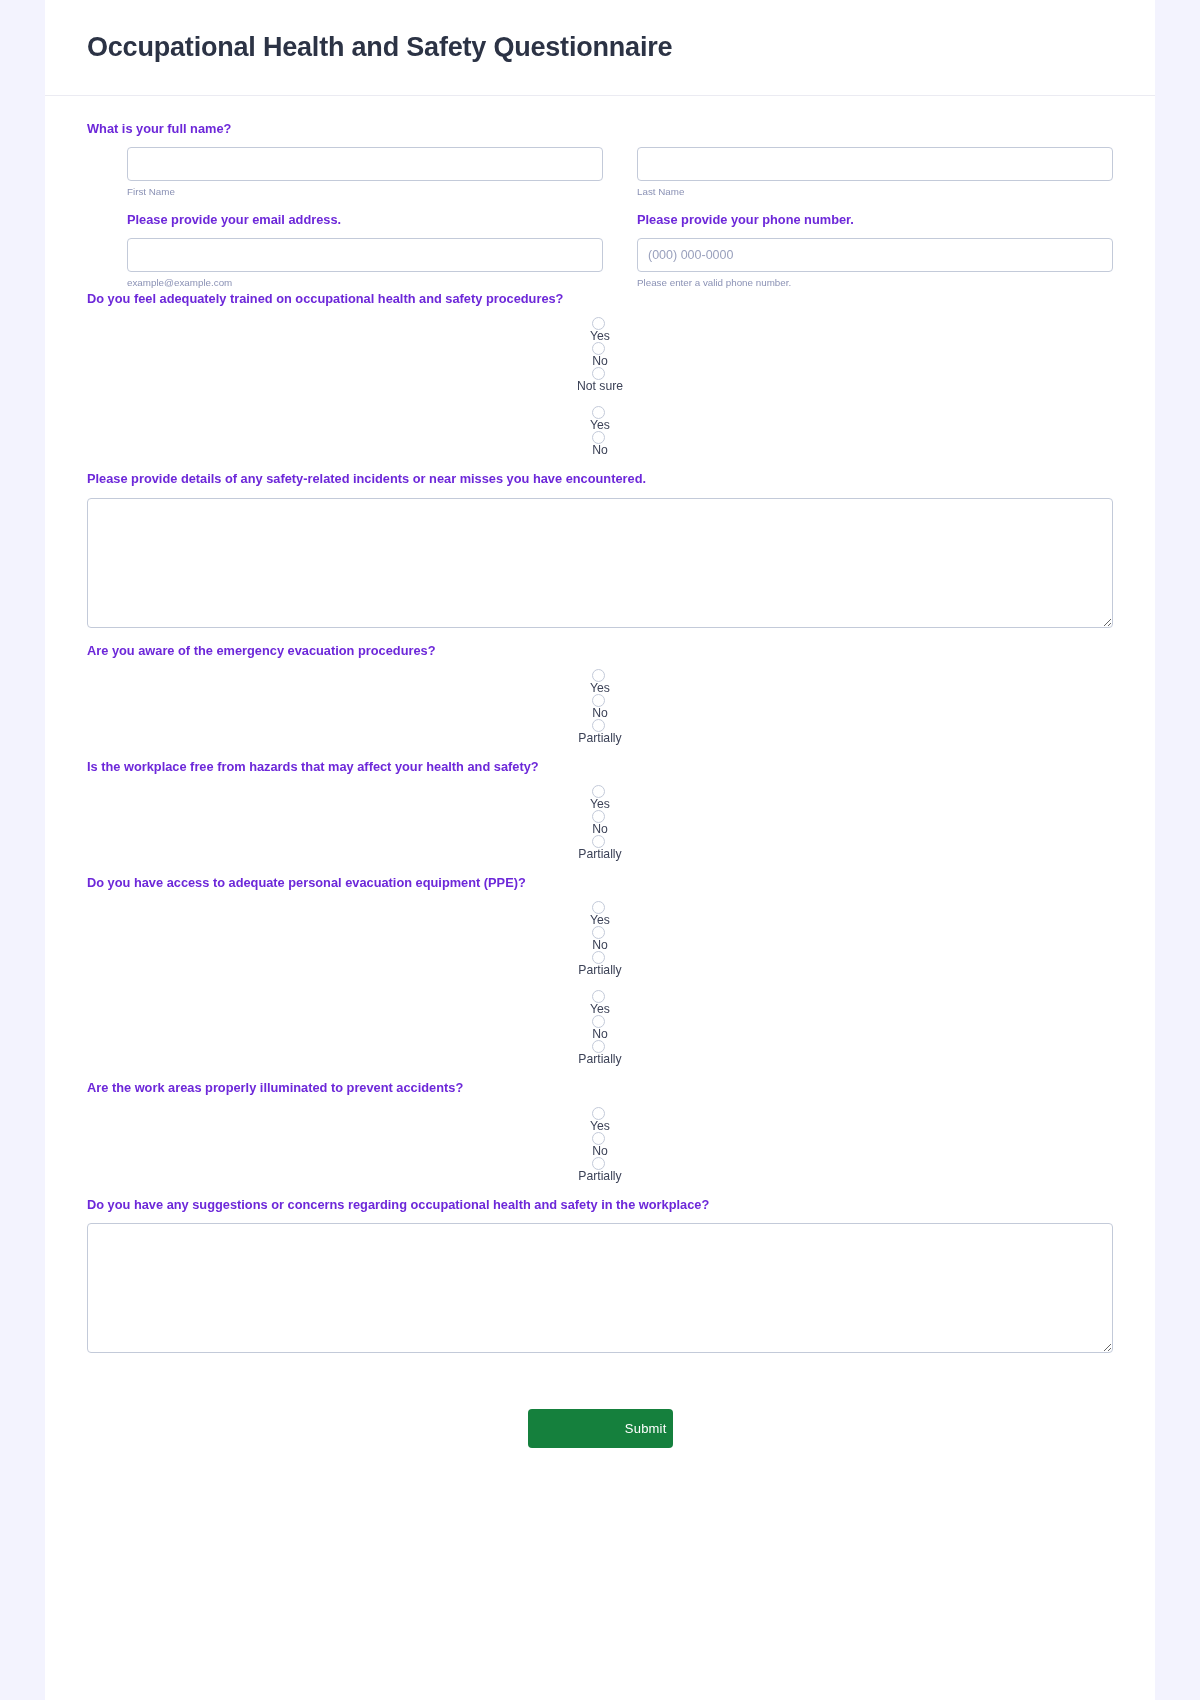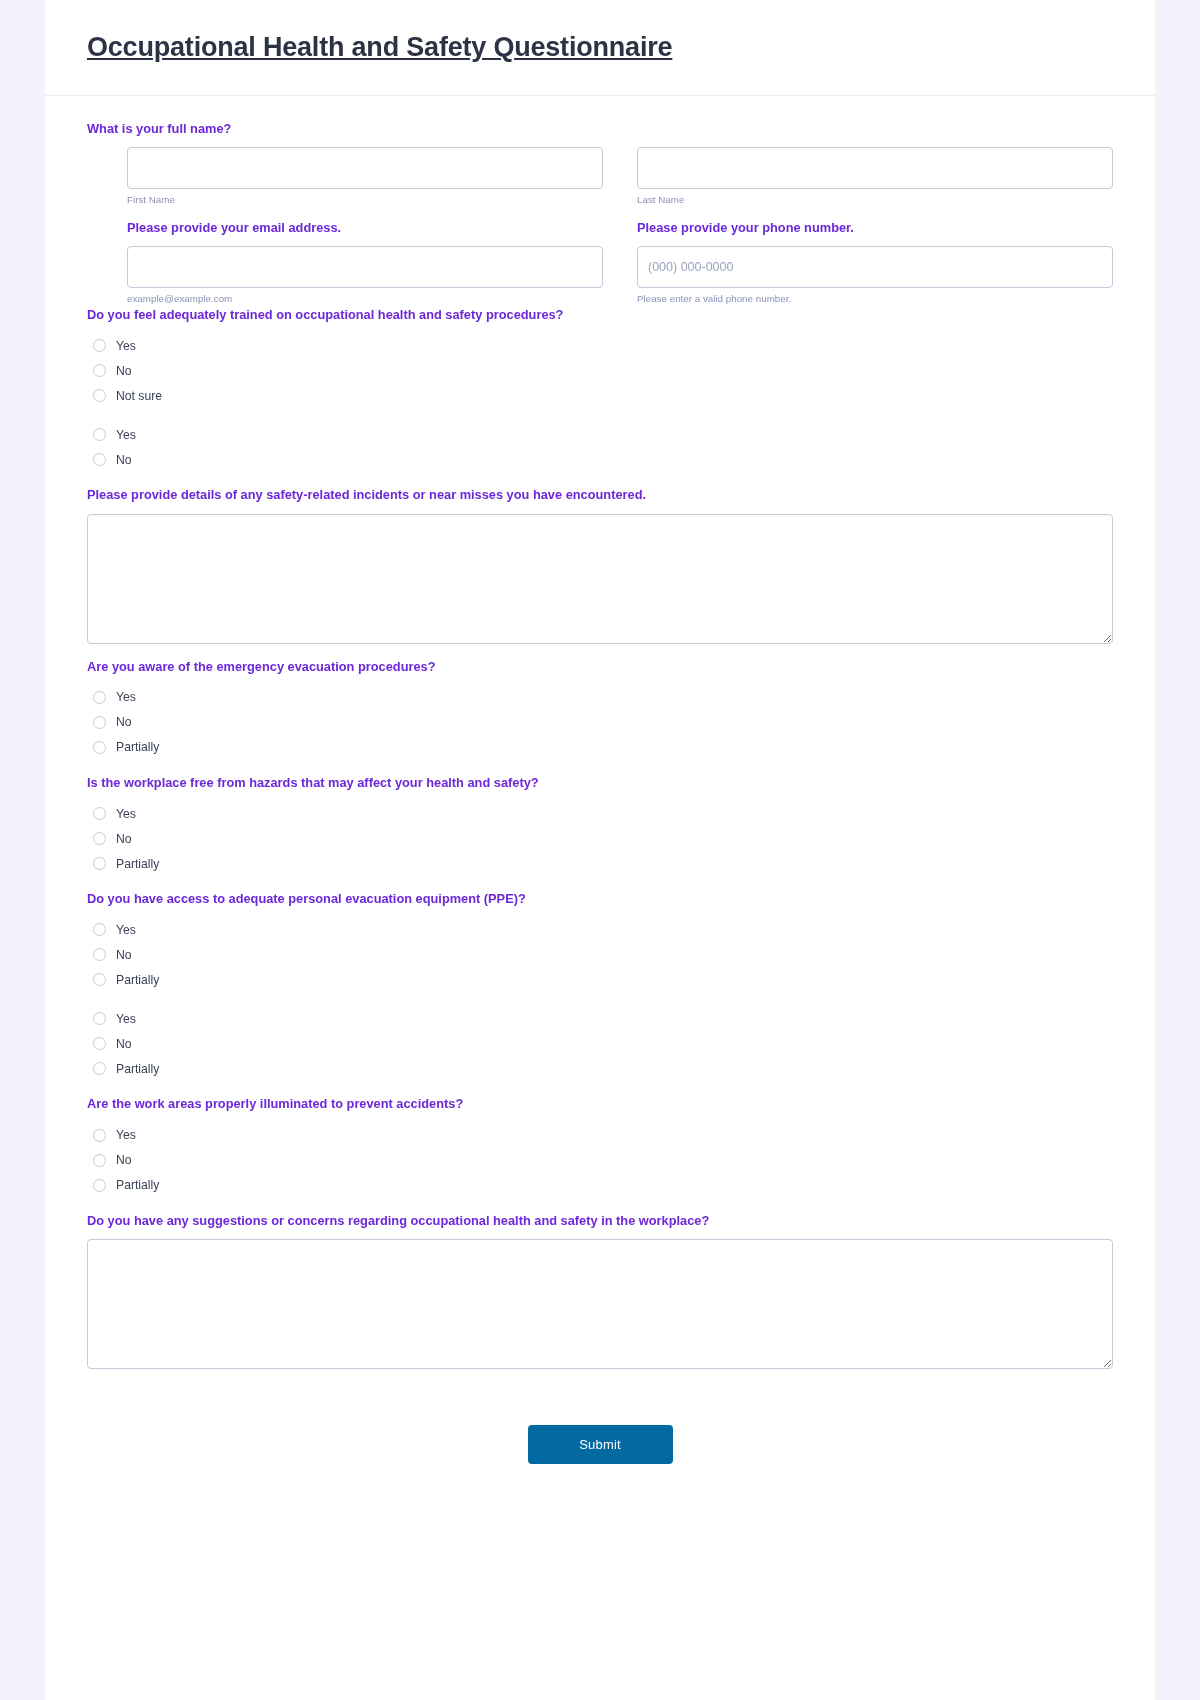--- a/index.html
+++ b/index.html
@@ -22,21 +22,20 @@
     padding: 32px 42px 22px 42px;
     border-bottom: 1px solid #ebebf2;
   }
   .form-title {
     font-size: 27px;
     font-weight: bold;
     color: #2c3345;
     letter-spacing: -0.2px;
     margin: 0 0 10px 0;
     line-height: 1.15;
-    text-decoration: underline;
   }
   .form-subtitle {
     font-size: 12.5px;
     color: #6f76a7;
     margin: 0;
     line-height: 1.3;
   }
   .form-body {
     padding: 24px 42px 0 42px;
   }
@@ -50,21 +49,21 @@
   .q-label {
     font-size: 12.8px;
     font-weight: bold;
     color: #6d28d9;
     line-height: 1.35;
     margin-bottom: 10px;
     display: block;
   }
   .txt-input {
     width: 100%;
-    height: 42px;
+    height: 34px;
     border: 1px solid #c3cad9;
     border-radius: 4px;
     background: #ffffff;
     font-size: 12.5px;
     font-family: "Liberation Sans", sans-serif;
     color: #2c3345;
     padding: 0 10px;
     outline: none;
     display: block;
   }
@@ -74,20 +73,21 @@
     color: #8b92b5;
     margin-top: 5px;
     line-height: 1.3;
     display: block;
   }
   .radio-group { margin-top: 2px; }
   .radio-row {
     display: flex;
     align-items: center;
     height: 25px;
+    flex-direction: column;
   }
   .radio-dot {
     width: 13px;
     height: 13px;
     border: 1px solid #c3cad9;
     border-radius: 50%;
     background: #ffffff;
     flex: 0 0 auto;
     margin-right: 10px;
     margin-left: 6px;
@@ -111,31 +111,32 @@
     outline: none;
     resize: vertical;
     display: block;
   }
   .submit-wrap {
     display: flex;
     justify-content: center;
     padding: 42px 0 40px 0;
   }
   .submit-btn {
-    background: #0369a1;
+    background: #15803d;
     color: #ffffff;
     border: none;
     border-radius: 4px;
     font-size: 13px;
     font-family: "Liberation Sans", sans-serif;
     font-weight: normal;
     width: 145px;
     height: 39px;
     cursor: pointer;
     letter-spacing: 0.2px;
+    text-align: right;
   }
 </style>
 </head>
 <body>
 
 <div class="form-card">
 
   <div class="form-header">
     <h1 class="form-title">Occupational Health and Safety Questionnaire</h1>
   </div>

